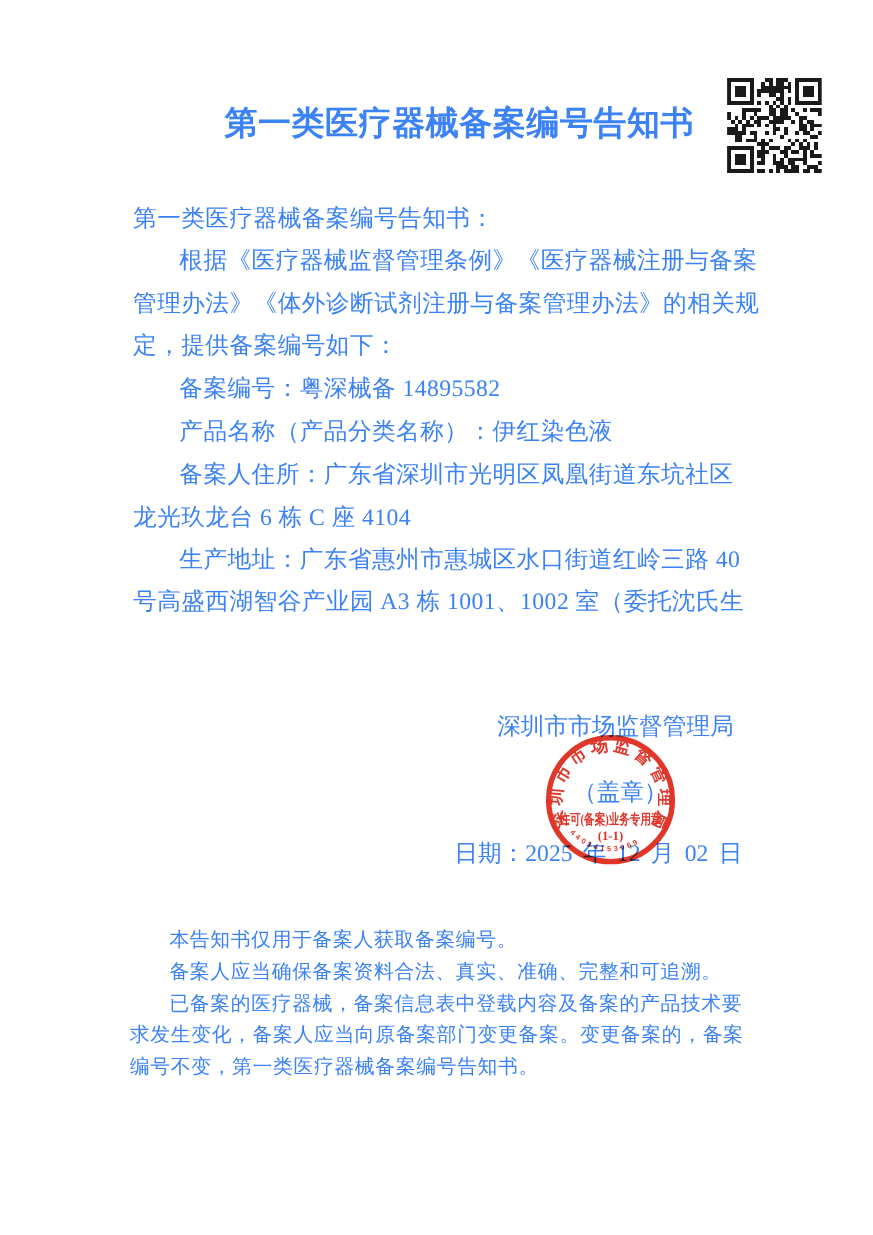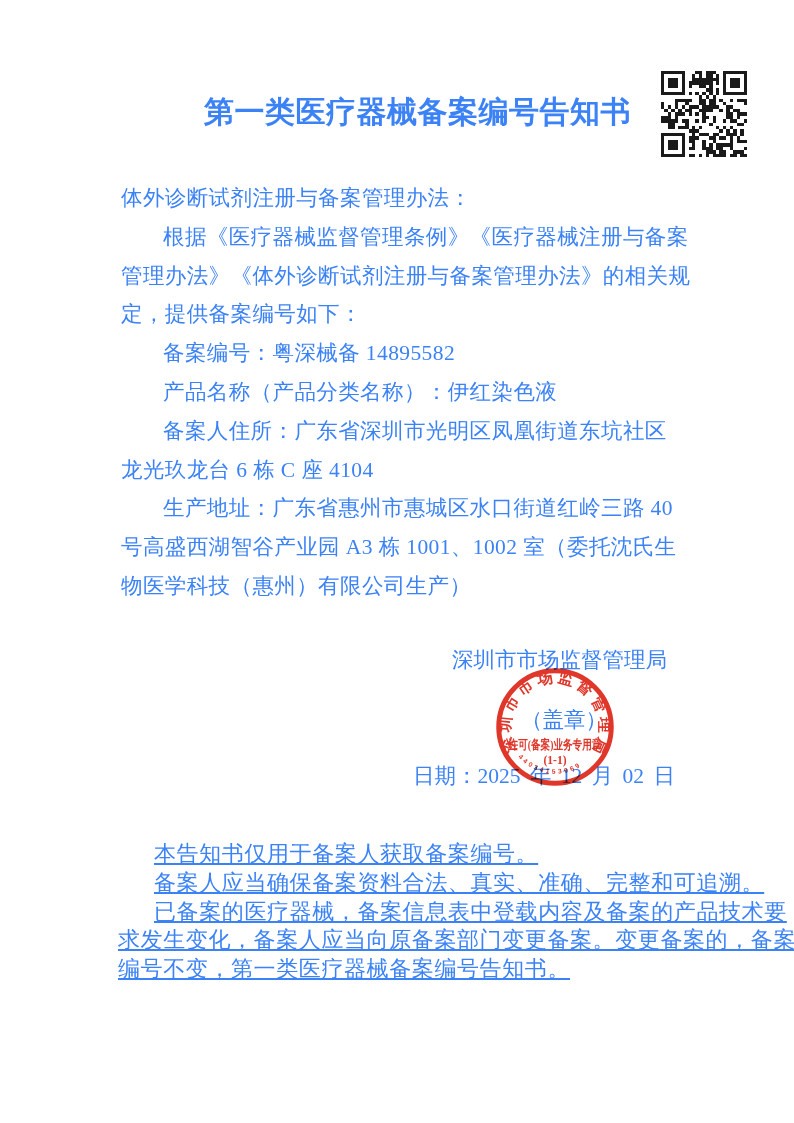--- a/index.html
+++ b/index.html
@@ -22,21 +22,21 @@
   .body-lines .indent { padding-left:42px; }
   .sig-authority { position:absolute; left:452px; top:645px; font-size:21.5px; white-space:nowrap; }
   .sig-note      { position:absolute; left:521px; top:705px; font-size:21.5px; white-space:nowrap; }
   .sig-date      { position:absolute; left:413px; top:761px; font-size:21.5px; word-spacing:4px; white-space:nowrap; }
   .seal {
     position:absolute; left:488px; top:660px; width:134px; height:134px;
     mix-blend-mode:multiply; pointer-events:none;
   }
   .footer-lines {
     position:absolute; left:118px; top:840px; width:580px;
-    font-size:22px; letter-spacing:0.6px;text-decoration:underline;
+    font-size:18px; letter-spacing:0.6px;
   }
   .footer-lines .line { height:28.8px; line-height:28.8px; white-space:nowrap; }
   .footer-lines .indent { padding-left:36px; }
 </style>
 </head>
 <body>
 
 <div class="page">
 
   <div class="title">第一类医疗器械备案编号告知书</div>
@@ -351,31 +351,30 @@
       <rect x="16" y="24" width="1" height="1" fill="#1a1a1a"></rect>
       <rect x="17" y="24" width="1" height="1" fill="#1a1a1a"></rect>
       <rect x="18" y="24" width="1" height="1" fill="#1a1a1a"></rect>
       <rect x="20" y="24" width="1" height="1" fill="#1a1a1a"></rect>
       <rect x="21" y="24" width="1" height="1" fill="#1a1a1a"></rect>
       <rect x="23" y="24" width="1" height="1" fill="#1a1a1a"></rect>
       <rect x="24" y="24" width="1" height="1" fill="#1a1a1a"></rect>
     </svg>
 
   <div class="body-lines">
-    <div class="line">体外诊断试剂注册与备案管理办法：</div>
+    <div class="line">第一类医疗器械备案编号告知书：</div>
     <div class="line indent">根据《医疗器械监督管理条例》《医疗器械注册与备案</div>
     <div class="line">管理办法》《体外诊断试剂注册与备案管理办法》的相关规</div>
     <div class="line">定，提供备案编号如下：</div>
     <div class="line indent">备案编号：粤深械备 14895582</div>
     <div class="line indent">产品名称（产品分类名称）：伊红染色液</div>
     <div class="line indent">备案人住所：广东省深圳市光明区凤凰街道东坑社区</div>
     <div class="line">龙光玖龙台 6 栋 C 座 4104</div>
     <div class="line indent">生产地址：广东省惠州市惠城区水口街道红岭三路 40</div>
     <div class="line">号高盛西湖智谷产业园 A3 栋 1001、1002 室（委托沈氏生</div>
-    <div class="line">物医学科技（惠州）有限公司生产）</div>
   </div>
 
   <div class="sig-authority">深圳市市场监督管理局</div>
   <div class="sig-note">（盖章）</div>
   <div class="sig-date">日期：2025 年 12 月 02 日</div>
 
   <svg class="seal" viewBox="0 0 150 150" aria-hidden="true">
     <defs>
       <path id="arcTop" d="M 33.6 103 A 50 50 0 1 1 116.4 103" fill="none"></path>
       <path id="arcBottom" d="M 30 104 A 55 55 0 0 0 120 104" fill="none"></path>

